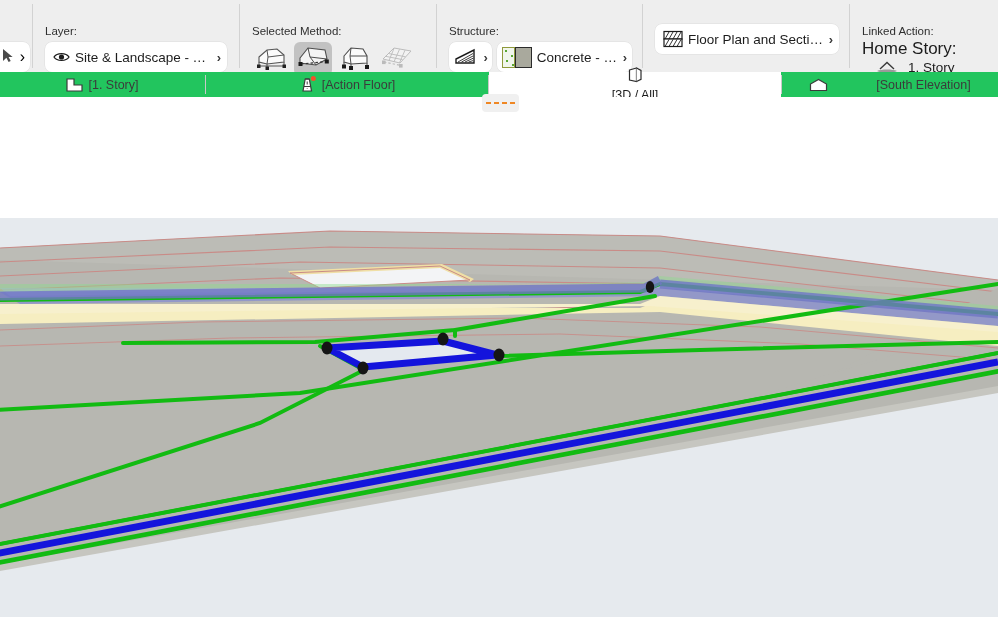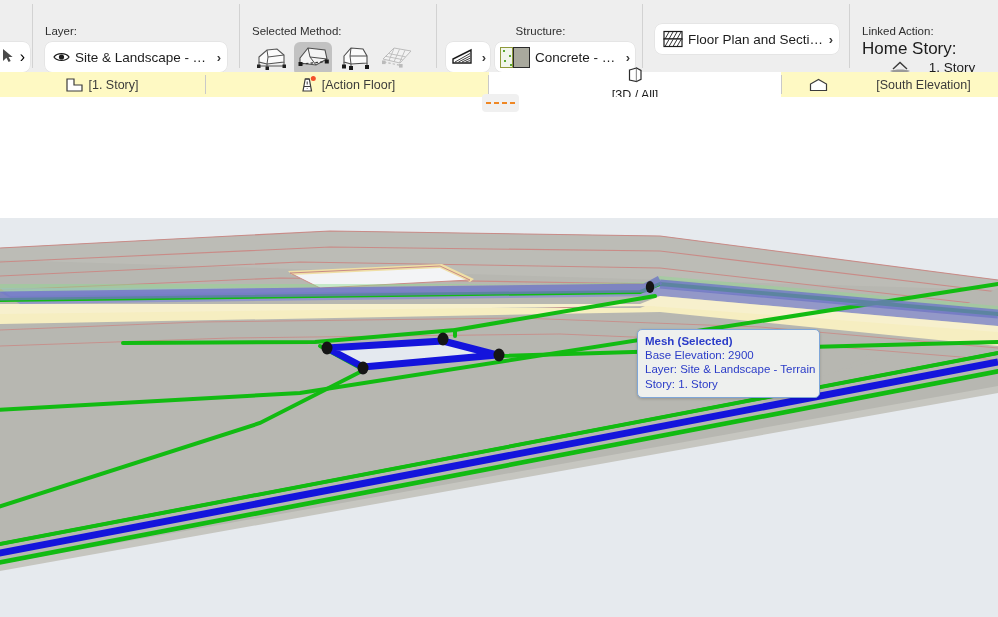--- a/index.html
+++ b/index.html
@@ -103,28 +103,28 @@
       radial-gradient(circle at 10px 17px, #5aa832 1.1px, transparent 1.3px),
       #f1f6ec;
     border: 1px solid #8f9a3c;
     box-sizing: border-box;
   }
   .swatch .sw-b {
     width: 17px; background: #a9a99d;
     border: 1.6px solid #2b2b2b; box-sizing: border-box;
   }
 
-  .home-story-row { display:flex; align-items:center; gap: 16px; margin-top: 1px; justify-content: center;}
+  .home-story-row { display:flex; align-items:center; gap: 8px; margin-top: 1px;}
   .home-story-label { font-size: 13.5px; color:#1c1c1c; }
 
   
   .tabbar {
     position: absolute; left: 0; top: 72px;
     width: 998px; height: 25px;
-    background: #fef9c3;
+    background: #22c55e;
     display: flex;
     align-items: stretch;
     font-size: 12.5px;
     color: #3b3b3b;
   }
   .tab {
     display: flex; align-items: center; justify-content: center;
     gap: 5px;
     box-sizing: border-box;
     position: relative;
@@ -274,21 +274,21 @@
               <rect x="2" y="16.5" width="3.6" height="3.6" fill="#6a6a6a"></rect>
               <rect x="19" y="20" width="3.6" height="3.6" fill="#6a6a6a"></rect>
             </svg>
           </span>
         </div>
       </div>
     </div>
 
     <div class="tb-sep"></div>
 
-    <div class="tb-group" style="width:205px;align-items:center;">
+    <div class="tb-group" style="width:205px;">
       <div class="tb-label">Structure:</div>
       <div class="tb-row" style="gap:5px;">
         <div class="field" style="width:44px;padding:0 4px 0 5px;">
           <span style="display:flex;">
             <svg width="24" height="18" viewBox="0 0 24 18">
               <path d="M2 15 L2 11 L20 2 L20 15 Z" fill="#ffffff" stroke="#1c1c1c" stroke-width="1.4"></path>
               <path d="M4 14 L19 5.5 M7.5 14 L19 8 M11 14 L19 10.3 M14.5 14 L19 12.6" stroke="#1c1c1c" stroke-width="0.85"></path>
             </svg>
           </span>
           <span class="chev">›</span>
@@ -457,20 +457,14 @@
       <polygon points="327,130 443,123 497,137 363,149" fill="none" stroke="#1414dc" stroke-width="7" stroke-linejoin="round"></polygon>
 
       <ellipse cx="327" cy="130" rx="5.5" ry="6.5" fill="#151515"></ellipse>
       <ellipse cx="443" cy="121" rx="5.5" ry="6.5" fill="#151515"></ellipse>
       <ellipse cx="499" cy="137" rx="5.5" ry="6.5" fill="#151515"></ellipse>
       <ellipse cx="363" cy="150" rx="5.5" ry="6.5" fill="#151515"></ellipse>
 
     </svg>
   </div>
 
-  <div class="tooltip">
-    <div class="tt-title">Mesh (Selected)</div>
-    <div class="tt-line">Base Elevation: 2900</div>
-    <div class="tt-line">Layer: Site &amp; Landscape - Terrain</div>
-    <div class="tt-line">Story: 1. Story</div>
-  </div>
 
 </div>
 
 </body></html>

